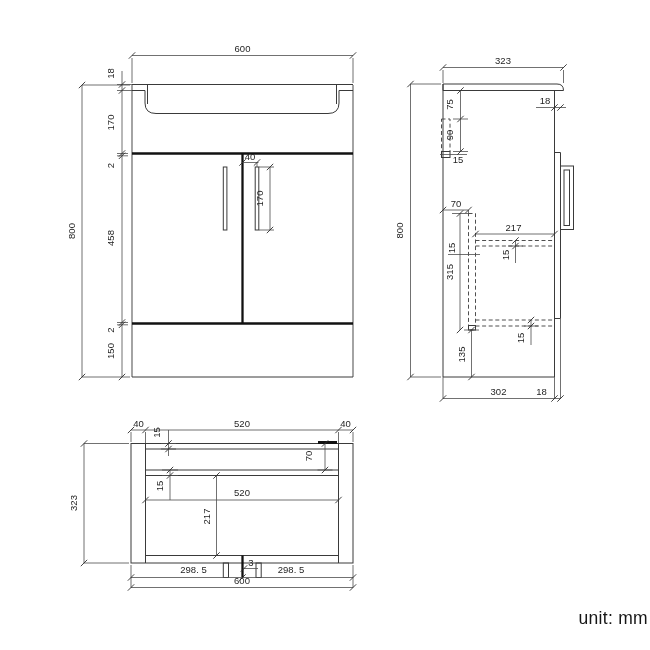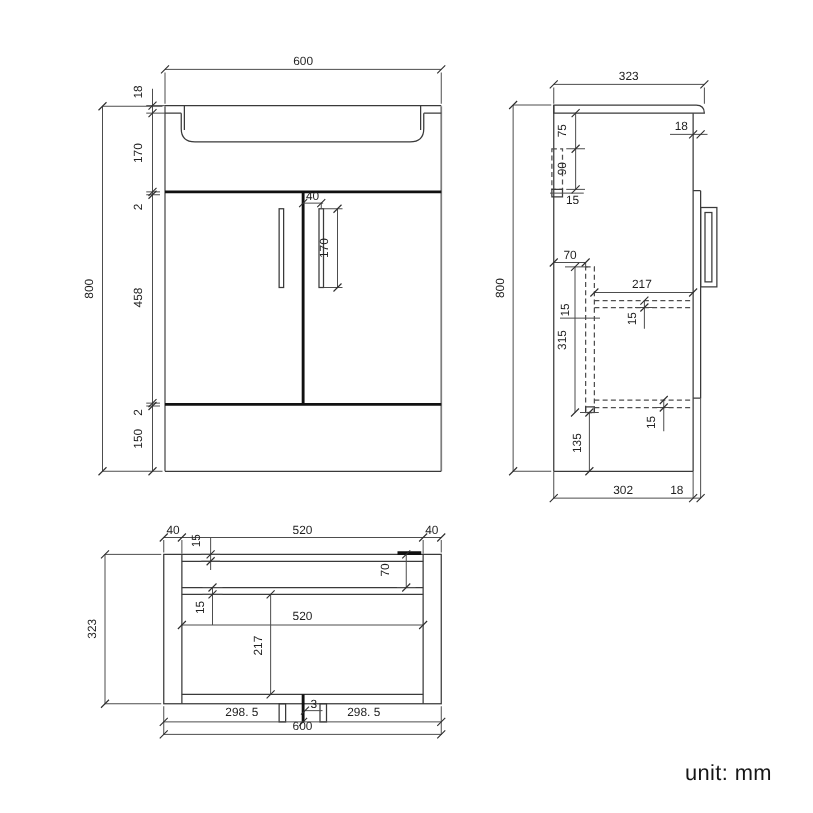--- a/index.html
+++ b/index.html
@@ -1,19 +1,19 @@
 <!DOCTYPE html>
 <html><head>
 <meta charset="utf-8">
 <style>
   html,body{margin:0;padding:0;background:#ffffff;}
   body{width:650px;height:650px;position:relative;font-family:"Liberation Sans",sans-serif;overflow:hidden;}
   svg{position:absolute;left:0;top:0;}
   .dimtxt{font-family:"Liberation Sans",sans-serif;font-size:9.5px;fill:#1f1f1f;}
-  .unit{position:absolute;left:548px;top:608px;width:100px;font-size:17.5px;color:#161616;text-align:left;letter-spacing:.3px;}
+  .unit{position:absolute;left:548px;top:608px;width:100px;font-size:17.5px;color:#161616;text-align:right;letter-spacing:.3px;}
   .body-line{stroke:#3a3a3a;stroke-width:1;fill:none;}
   .body-gray{stroke:#7d7d7d;stroke-width:1.4;fill:none;}
   .thick{stroke:#111;stroke-width:2.3;fill:none;}
   .dash{stroke:#4f4f4f;stroke-width:1;fill:none;stroke-dasharray:4 2.6;}
   .dim{stroke:#4d4d4d;stroke-width:.8;fill:none;}
   .tick{stroke:#2e2e2e;stroke-width:.9;fill:none;}
 </style>
 </head>
 <body>
 

